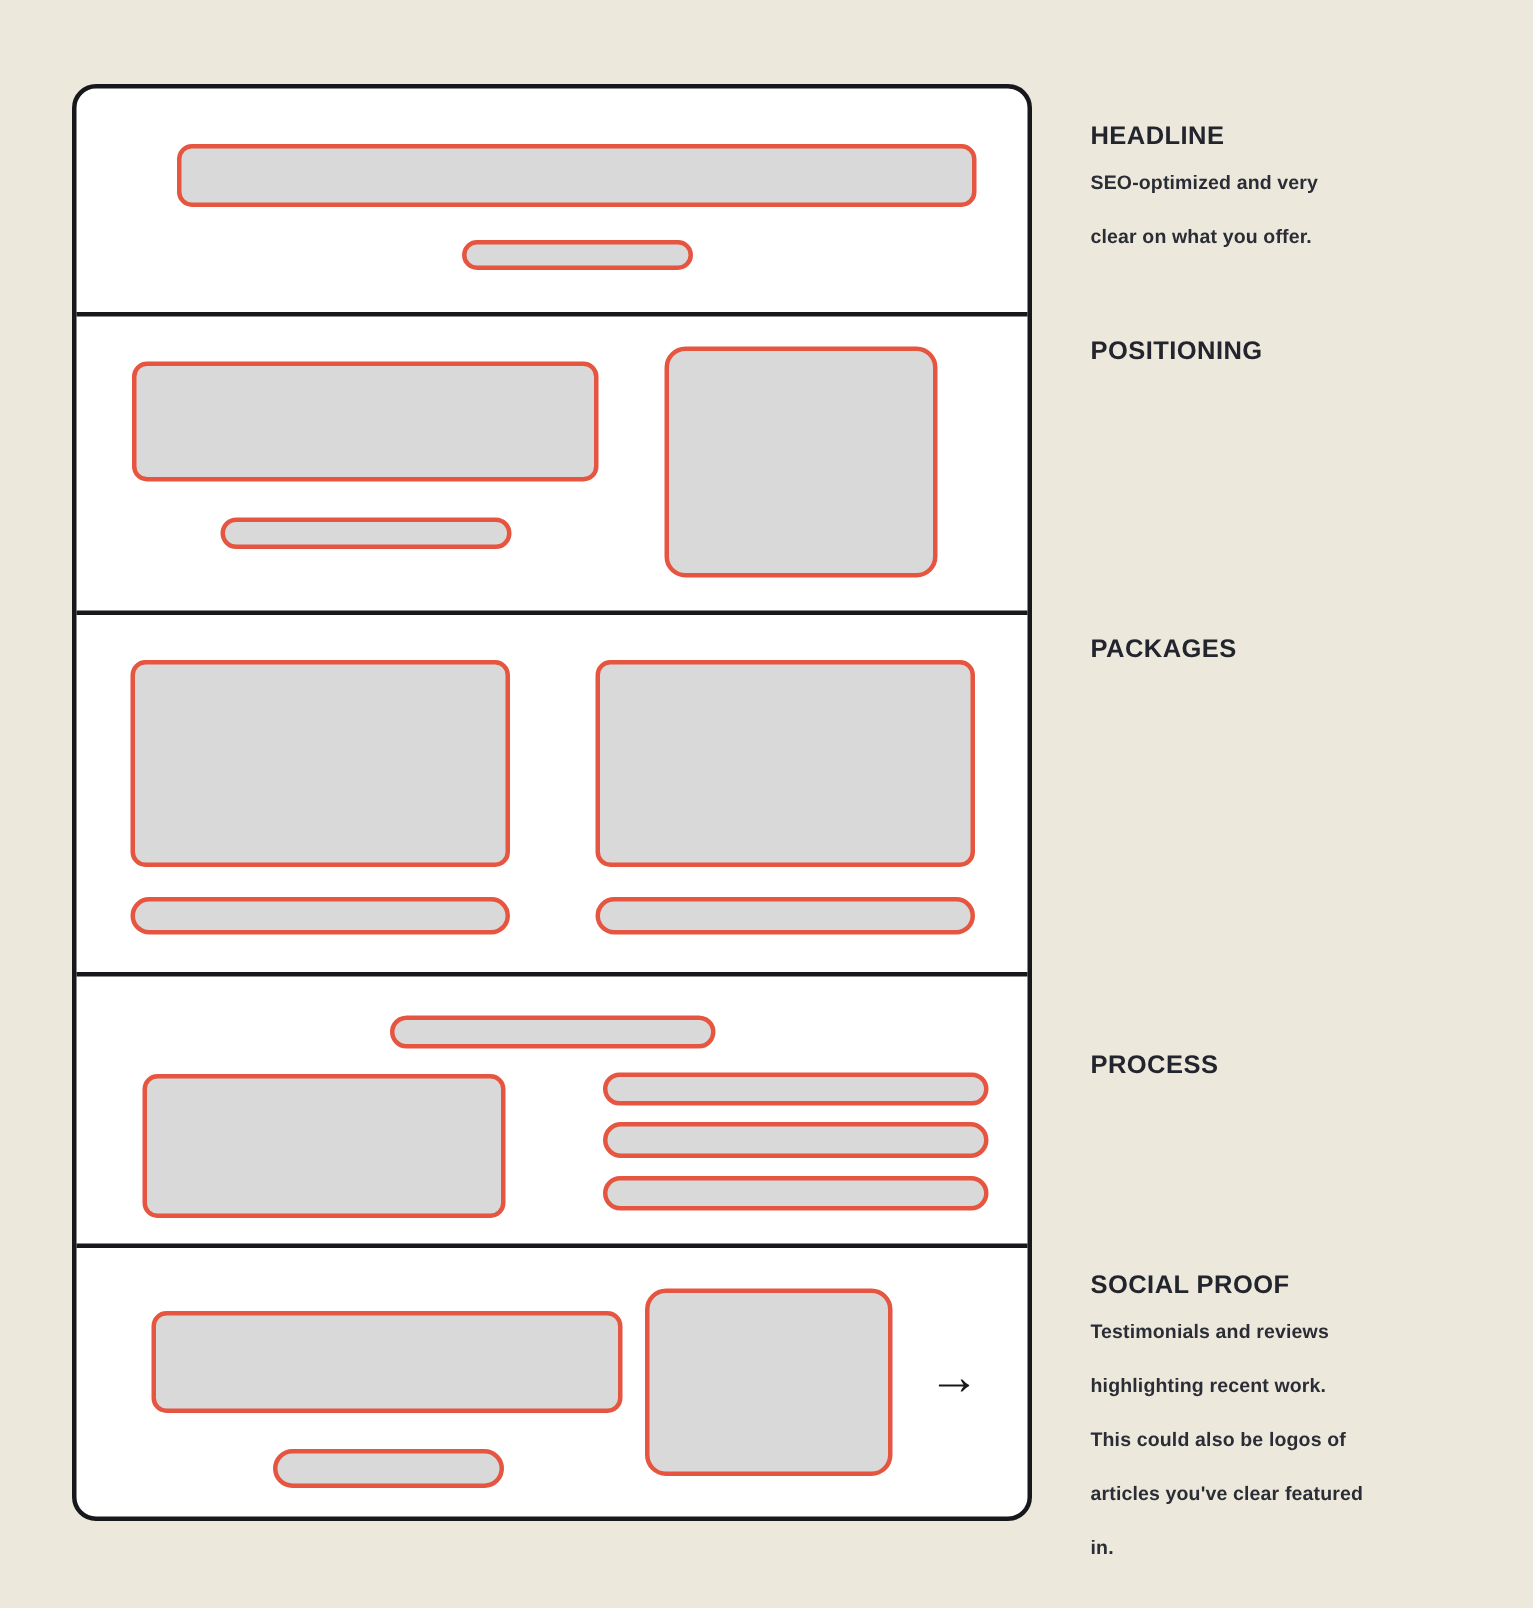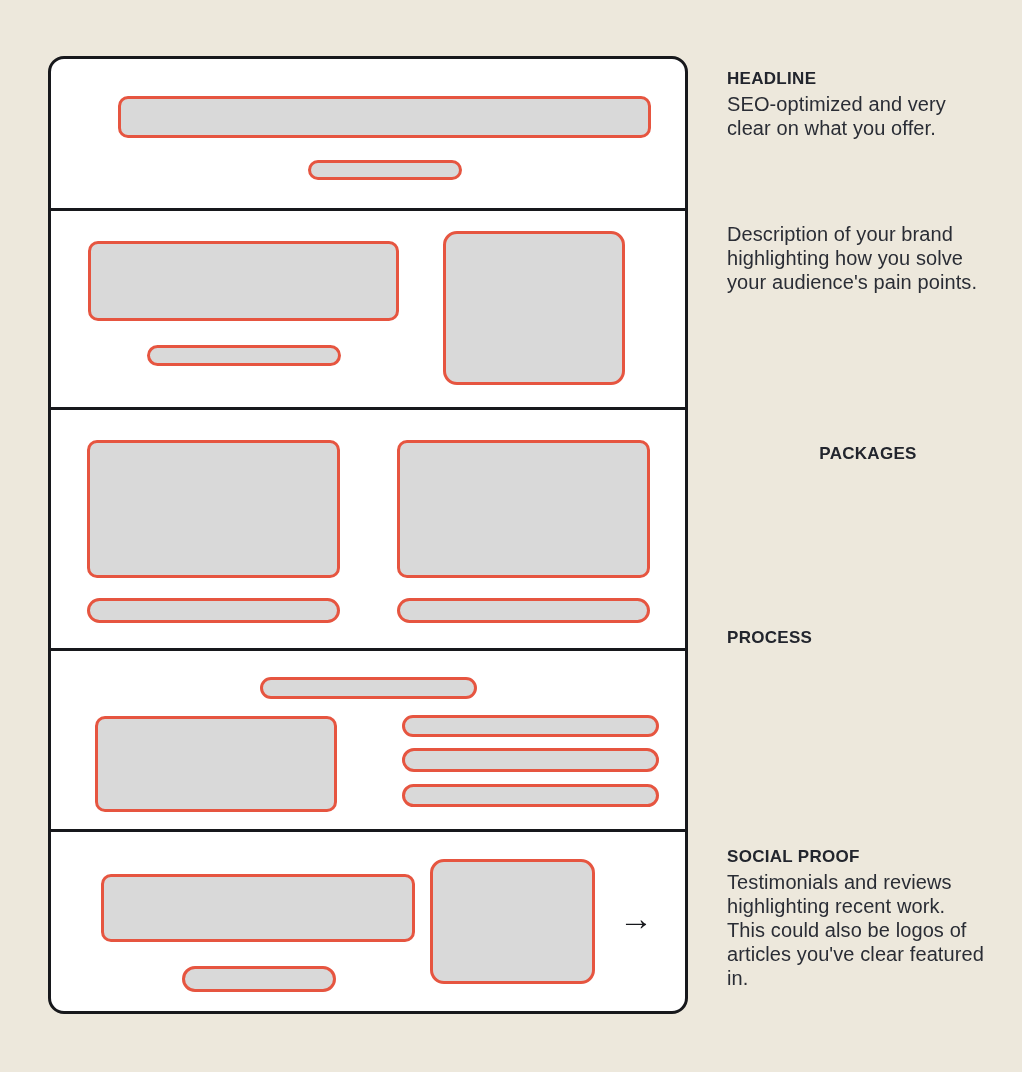--- a/index.html
+++ b/index.html
@@ -63,25 +63,26 @@
   }
   .ann-title{
     font-size:17px;
     font-weight:700;
     color:var(--title-text);
     letter-spacing:.3px;
     line-height:24px;
     margin-bottom:1px;
   }
   .ann-body{
-    font-size:20px;
+    font-size:13px;
     color:var(--text);
-    line-height:24px;
+    line-height:36px;
     letter-spacing:.1px;
     white-space:pre-line;
+    font-weight:bold;
   }
 </style>
 </head>
 <body>
 
 <div class="canvas">
 
   <div class="wireframe-panel">
 
     <div class="wf-section s1">
@@ -112,37 +113,35 @@
 
     <div class="wf-section s5">
       <div class="ph r10" style="left:50px;top:42px;width:314px;height:68px;"></div>
       <div class="ph r14" style="left:379px;top:27px;width:165px;height:125px;"></div>
       <div class="ph pill" style="left:131px;top:134px;width:154px;height:26px;"></div>
       <span class="arrow" style="left:568px;top:69px;">→</span>
     </div>
 
   </div>
 
-  <div class="annotation" style="top:67px;">
+  <div class="annotation" style="top:79px;">
     <div class="ann-title">HEADLINE</div>
     <div class="ann-body">SEO-optimized and very
 clear on what you offer.</div>
   </div>
 
   <div class="annotation" style="top:222px;">
-    <div class="ann-body">Description of your brand
-highlighting how you solve
-your audience's pain points.</div>
+    <div class="ann-title">POSITIONING</div>
   </div>
 
-  <div class="annotation" style="top:442px;text-align:center;">
+  <div class="annotation" style="top:421px;">
     <div class="ann-title">PACKAGES</div>
   </div>
 
-  <div class="annotation" style="top:626px;">
+  <div class="annotation" style="top:698px;">
     <div class="ann-title">PROCESS</div>
   </div>
 
   <div class="annotation" style="top:845px;">
     <div class="ann-title">SOCIAL PROOF</div>
     <div class="ann-body">Testimonials and reviews
 highlighting recent work.
 This could also be logos of
 articles you've clear featured
 in.</div>

